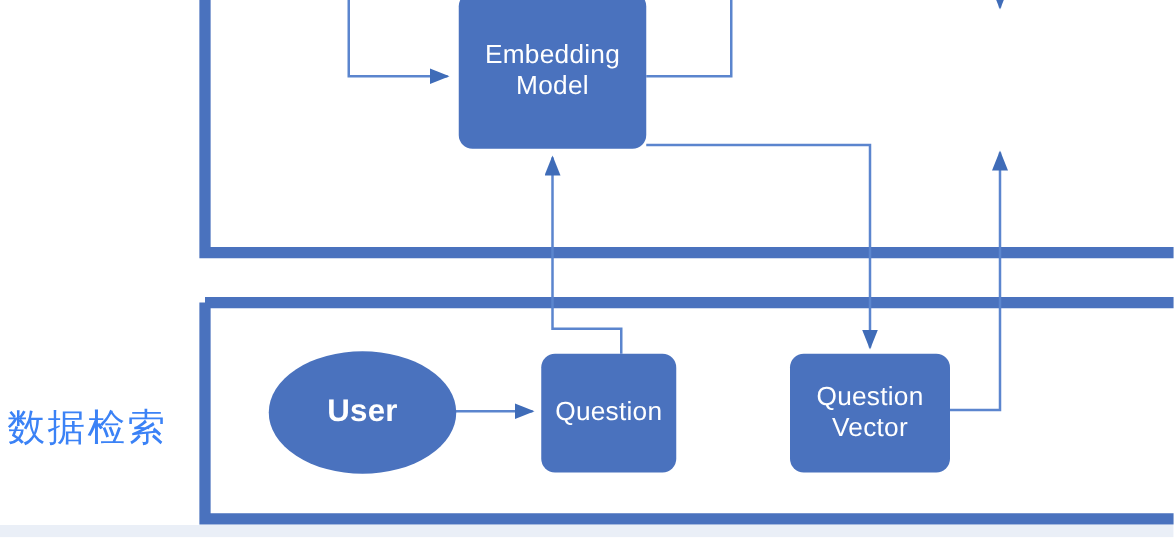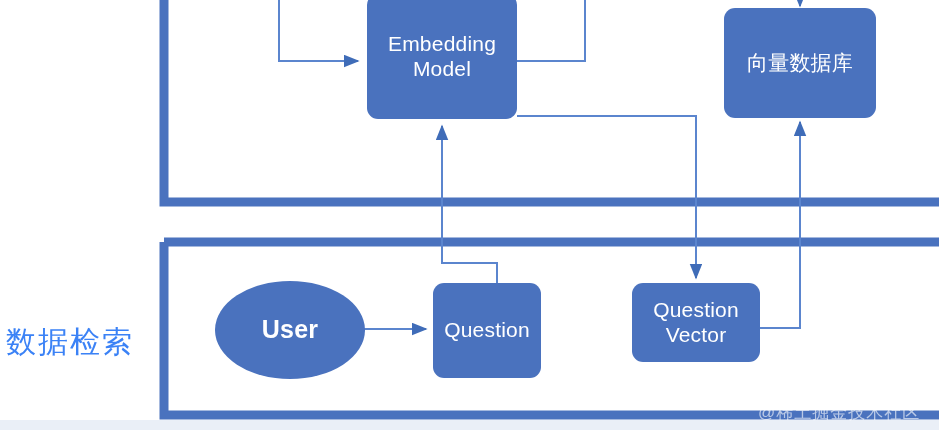--- a/index.html
+++ b/index.html
@@ -56,21 +56,21 @@
   }
   #node-user {
     left: 215px; top: 281px; width: 150px; height: 98px;
     font-size: 25px;
   }
   #node-question {
     left: 433px; top: 283px; width: 108px; height: 95px;
     font-size: 21px;
   }
   #node-question-vector {
-    left: 632px; top: 283px; width: 128px; height: 79px;
+    left: 632px; top: 283px; width: 128px; height: 95px;
     font-size: 21px;
   }
   #section-label-retrieval {
     position: absolute;
     left: 6px;
     top: 322px;
     width: 146px;
     font-size: 30px;
     color: #3b82f6;
     letter-spacing: 2px;
@@ -143,34 +143,30 @@
 
     <g>
       <path d="M760,328 L800,328 L800,122" fill="none" stroke="#5b85ce" stroke-width="2" marker-end="url(#arrowhead)"></path>
     </g>
   </svg>
 
   <div class="node rect" id="node-embedding-model">
     <span class="node-label">Embedding Model</span>
   </div>
 
-  <div class="node rect" id="node-vector-db">
-    <span class="node-label">向量数据库</span>
-  </div>
 
   <div class="node ellipse" id="node-user">
     <span class="node-label">User</span>
   </div>
 
   <div class="node rect" id="node-question">
     <span class="node-label">Question</span>
   </div>
 
   <div class="node rect" id="node-question-vector">
     <span class="node-label">Question Vector</span>
   </div>
 
   <div id="section-label-retrieval">数据检索</div>
 
   <div id="bottom-strip"></div>
-  <div id="watermark">@稀土掘金技术社区</div>
 
 </div>
 
 </body></html>

